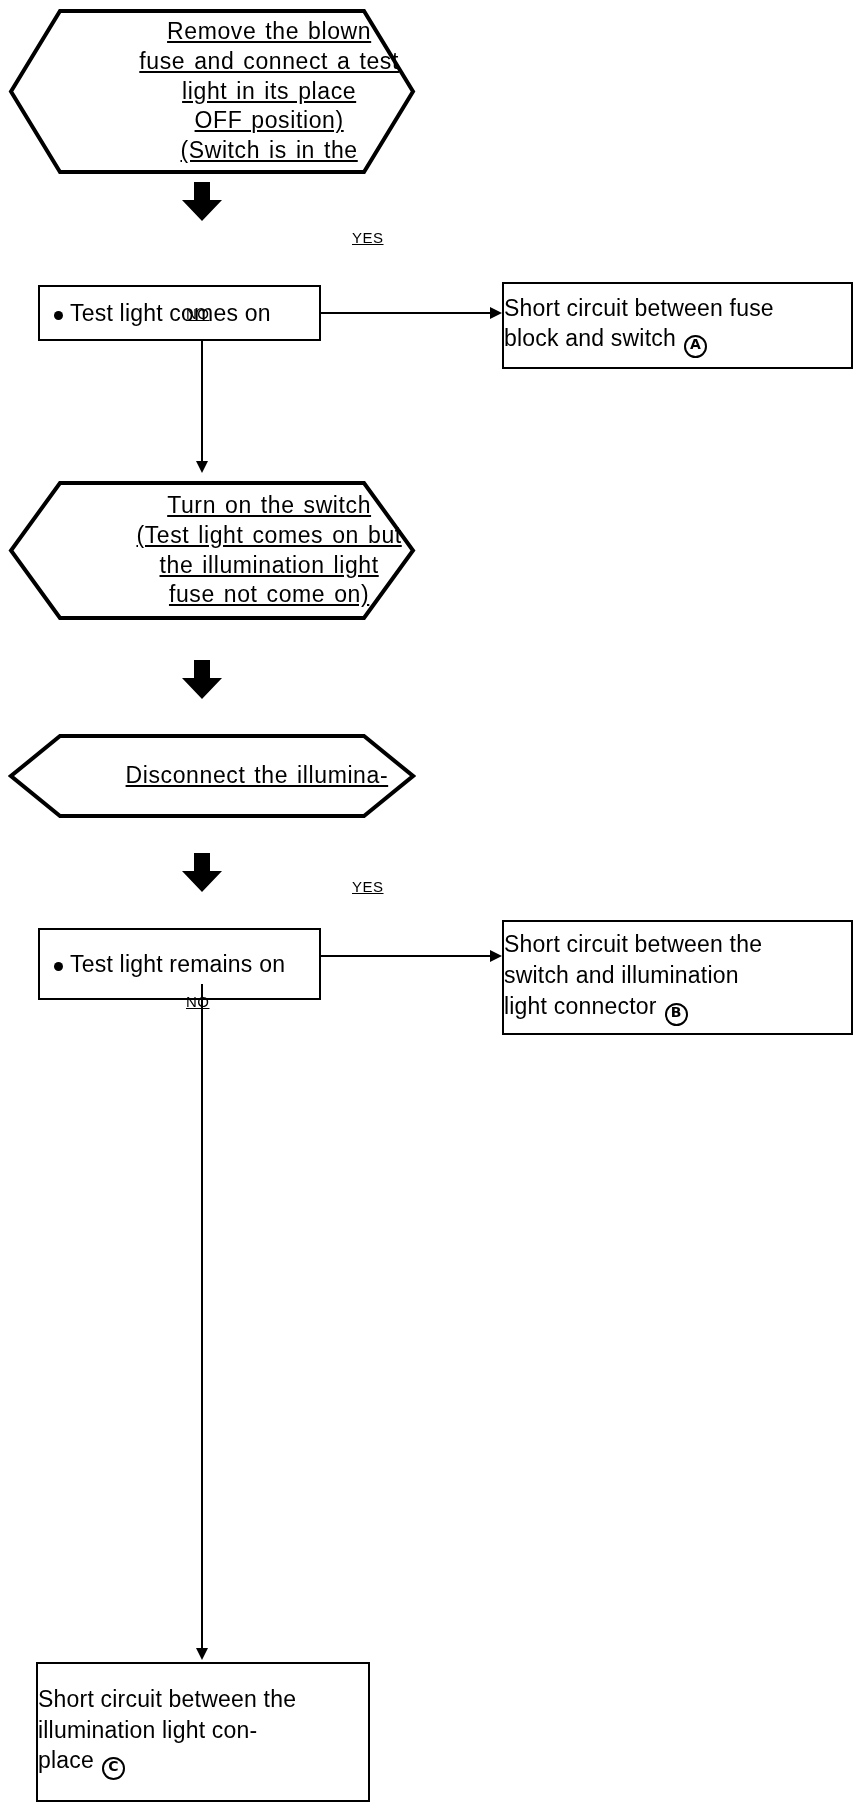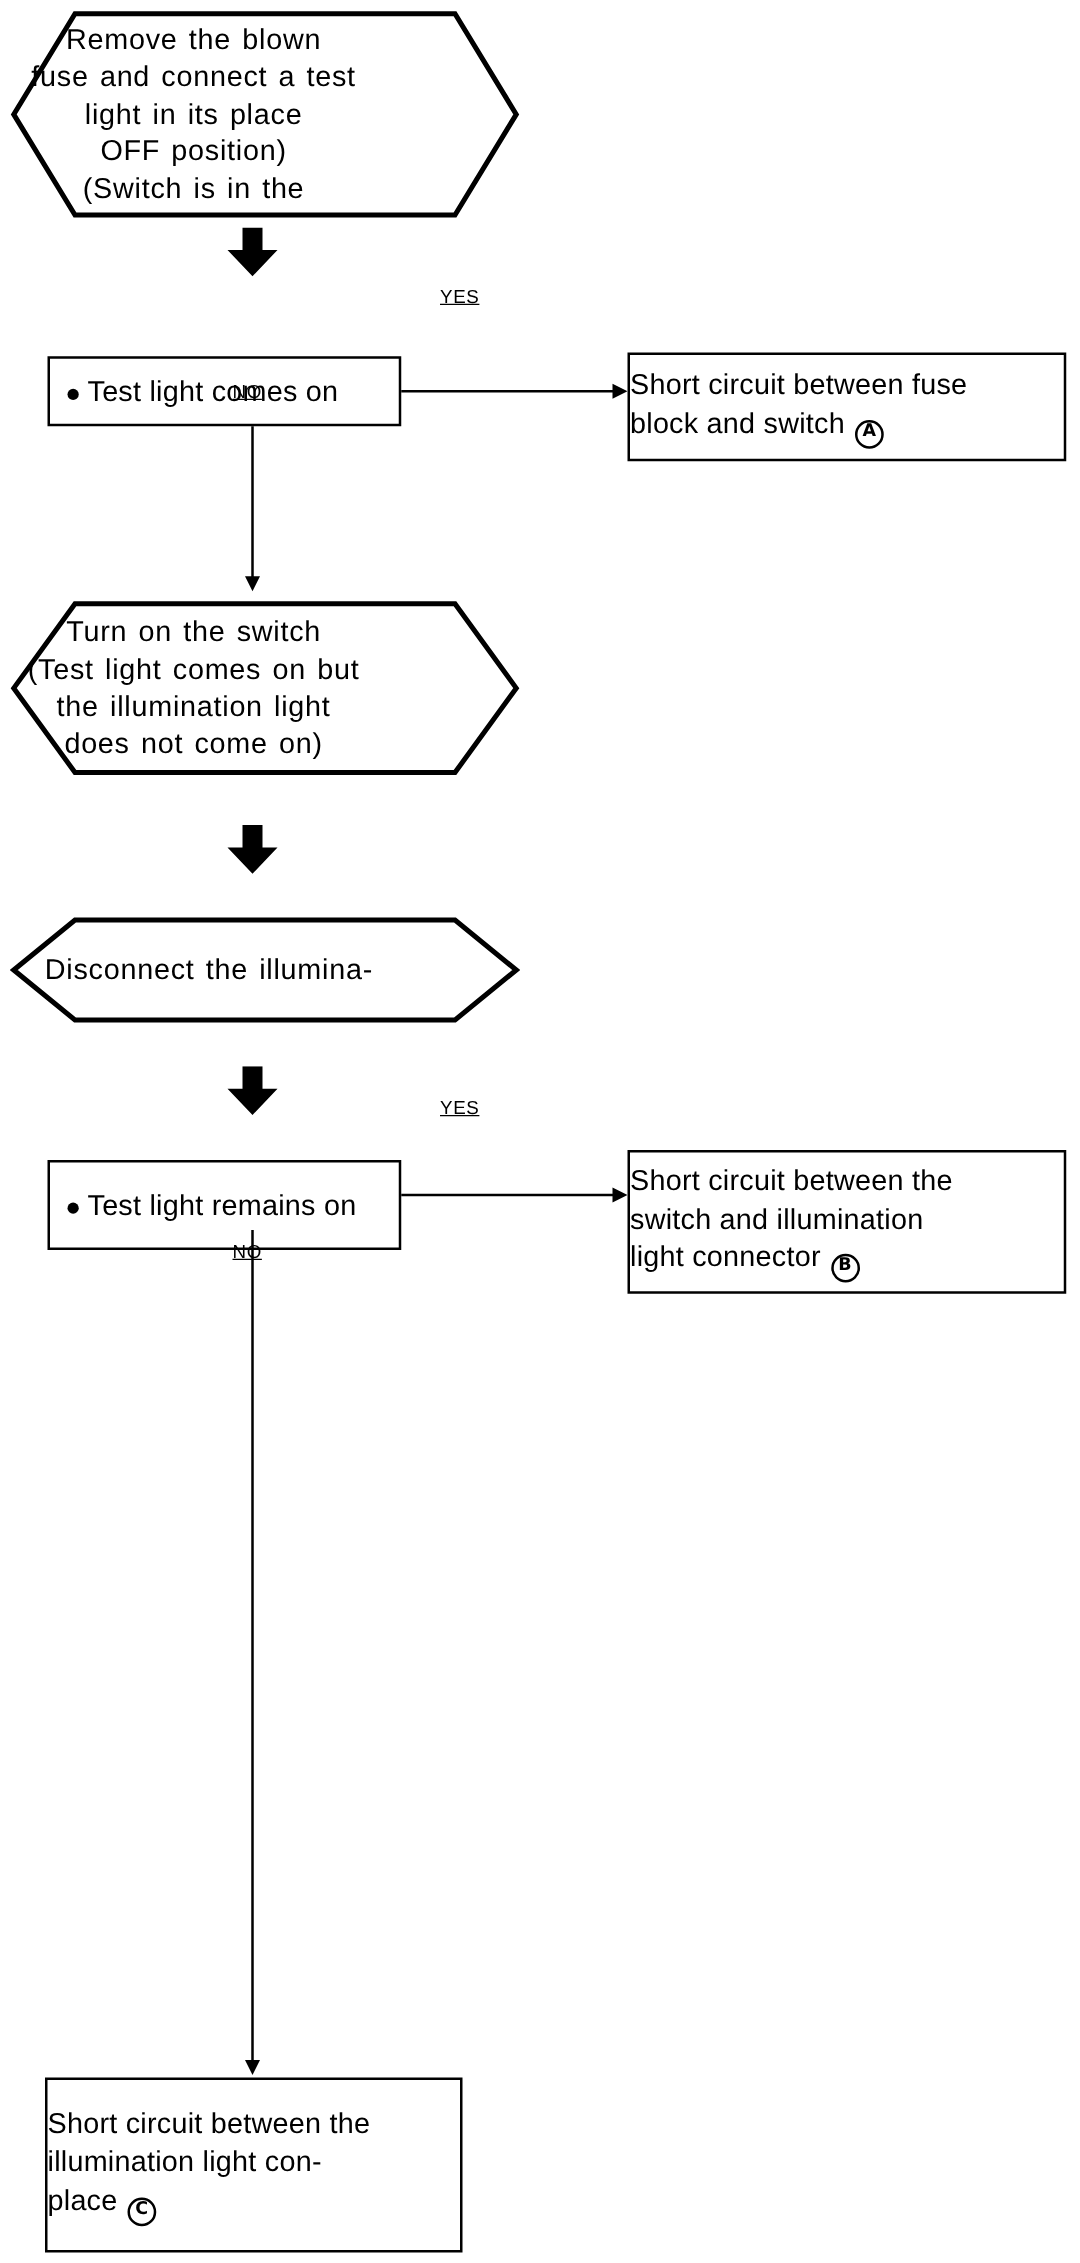--- a/index.html
+++ b/index.html
@@ -20,21 +20,22 @@
     overflow: hidden;
   }
   .node {
     position: absolute;
     box-sizing: border-box;
   }
   
   .hex {
     display: flex;
     align-items: center;
-    justify-content: flex-start;
+    justify-content: flex-end;
+    text-decoration: underline;
   }
   .hex svg {
     position: absolute;
     left: 0;
     top: 0;
     width: 100%;
     height: 100%;
     display: block;
   }
   .hex .hex-text {
@@ -177,21 +178,21 @@
   <div class="arrowhead-down" style="left:196px; top:461px;"></div>
 
   <div class="node hex" style="left:8px; top:480px; width:408px; height:141px;">
     <svg viewBox="0 0 408 141" preserveAspectRatio="none" aria-hidden="true">
       <polygon points="52,3 356,3 405,70.5 356,138 52,138 3,70.5" fill="#ffffff" stroke="#000000" stroke-width="4"></polygon>
     </svg>
     <div class="hex-text t-hex">
       <div>Turn on the switch</div>
       <div>(Test light comes on but</div>
       <div>the illumination light</div>
-      <div>does not come on)</div>
+      <div>fuse not come on)</div>
     </div>
   </div>
 
   <div class="boldarrow" style="left:181px; top:660px;">
     <svg width="42" height="40" viewBox="0 0 42 40" aria-hidden="true">
       <polygon points="13,0 29,0 29,18 41,18 21,39 1,18 13,18" fill="#000"></polygon>
     </svg>
   </div>
 
   <div class="node hex" style="left:8px; top:733px; width:408px; height:86px;">

